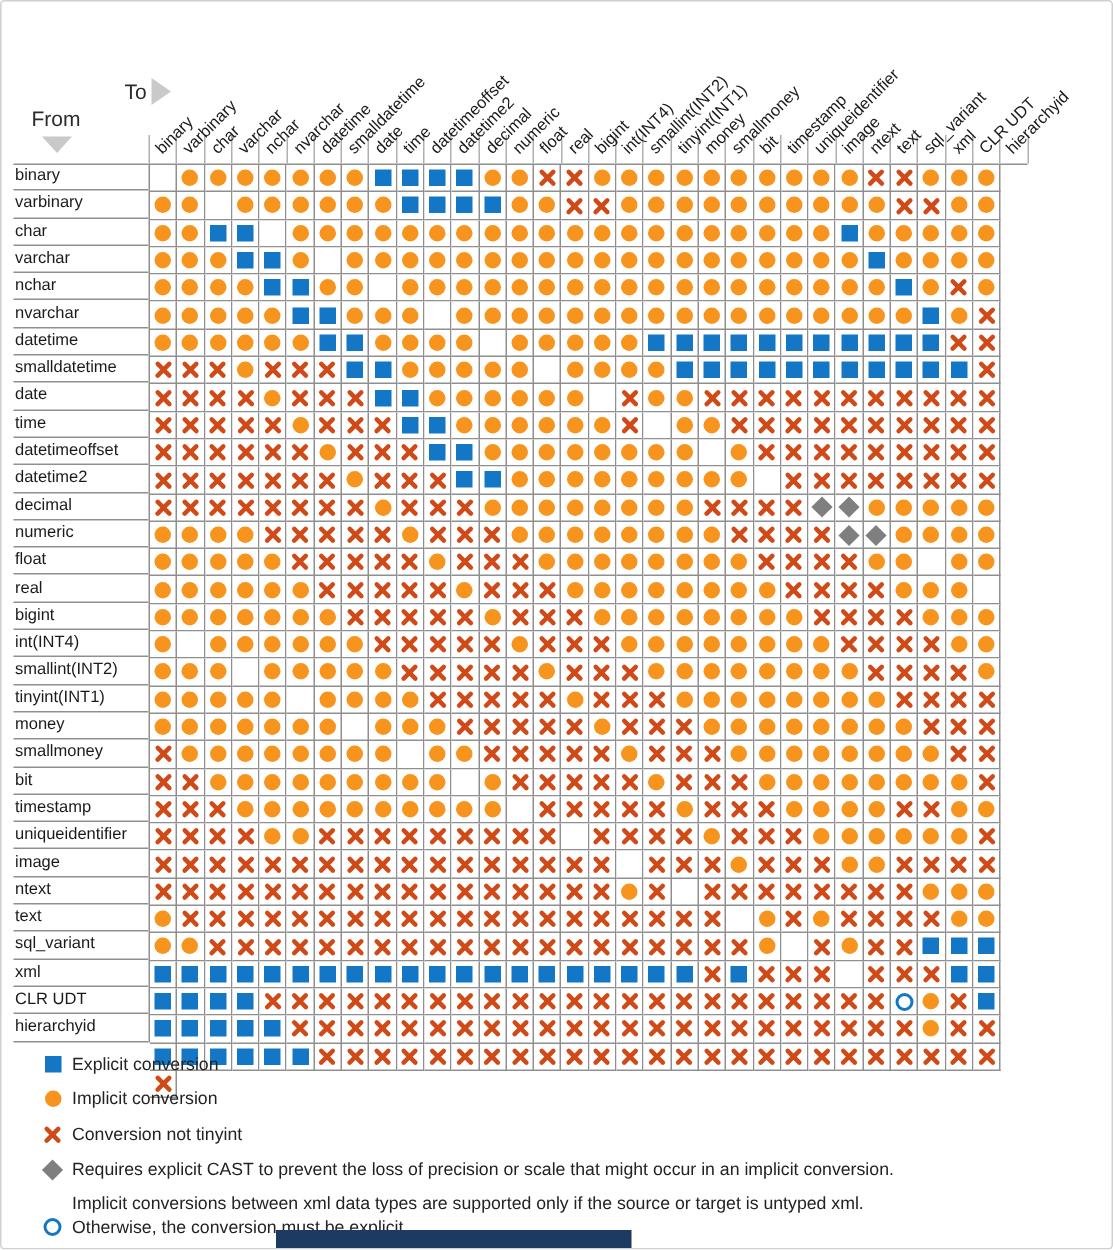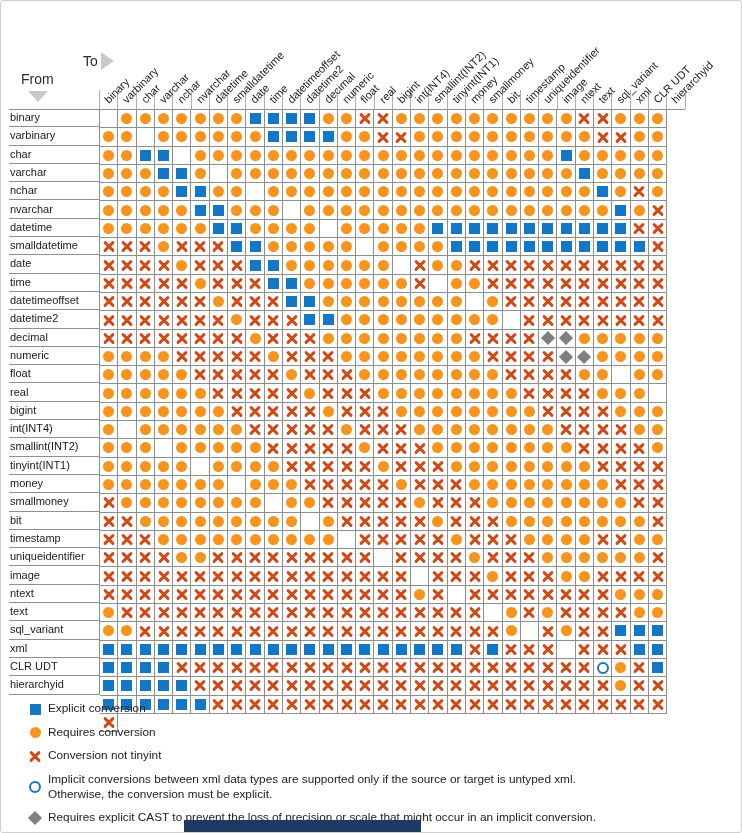--- a/index.html
+++ b/index.html
@@ -33,21 +33,21 @@
   .s-E{width:11px;height:11px;background:var(--blue);}
   .s-I{width:11px;height:11px;border-radius:50%;background:var(--orange);}
   .s-D{width:10px;height:10px;background:var(--gray);transform:rotate(45deg);}
   .s-O{width:12px;height:12px;border:2px solid var(--blue);border-radius:50%;background:#fff;}
   .s-X{width:14px;height:14px;position:relative;}
   .s-X::before,.s-X::after{content:"";position:absolute;left:0;top:5.6px;width:14px;height:3.1px;
     background:var(--red);border-radius:1.5px;}
   .s-X::before{transform:rotate(45deg);}
   .s-X::after{transform:rotate(-45deg);}
   #legend{position:absolute;left:26px;top:700px;width:700px;}
-  .legend-item{position:relative;display:flex;align-items:center;margin-bottom:7.5px;}
+  .legend-item{position:relative;display:flex;align-items:flex-end;margin-bottom:7.5px;}
   .legend-sym{width:16px;height:16px;flex:0 0 16px;display:flex;align-items:center;justify-content:center;margin-right:5px;}
   .legend-text{font-size:11.8px;line-height:15.5px;color:#222;}
   #footer-bar{position:absolute;left:183px;top:819px;width:237px;height:14px;background:var(--navy);}
 </style>
 </head>
 <body>
 
 <div id="page">
   <span id="to-label" class="axis-label">To</span>
   <span class="tri-right"></span>
@@ -3181,36 +3181,36 @@
       <div class="legend-item">
         <span class="legend-sym">
           <span class="sym s-E"></span>
         </span>
         <span class="legend-text">Explicit conversion</span>
       </div>
       <div class="legend-item">
         <span class="legend-sym">
           <span class="sym s-I"></span>
         </span>
-        <span class="legend-text">Requires conversion</span>
+        <span class="legend-text">Implicit conversion</span>
       </div>
       <div class="legend-item">
         <span class="legend-sym">
           <span class="sym s-X"></span>
         </span>
         <span class="legend-text">Conversion not tinyint</span>
       </div>
       <div class="legend-item">
         <span class="legend-sym">
+          <span class="sym s-D"></span>
+        </span>
+        <span class="legend-text">Requires explicit CAST to prevent the loss of precision or scale that might occur in an implicit conversion.</span>
+      </div>
+      <div class="legend-item">
+        <span class="legend-sym">
           <span class="sym s-O"></span>
         </span>
         <span class="legend-text">Implicit conversions between xml data types are supported only if the source or target is untyped xml.<br>Otherwise, the conversion must be explicit.</span>
-      </div>
-      <div class="legend-item">
-        <span class="legend-sym">
-          <span class="sym s-D"></span>
-        </span>
-        <span class="legend-text">Requires explicit CAST to prevent the loss of precision or scale that might occur in an implicit conversion.</span>
       </div>
     </div>
 
   <div id="footer-bar"></div>
 </div>
 
 </body></html>

